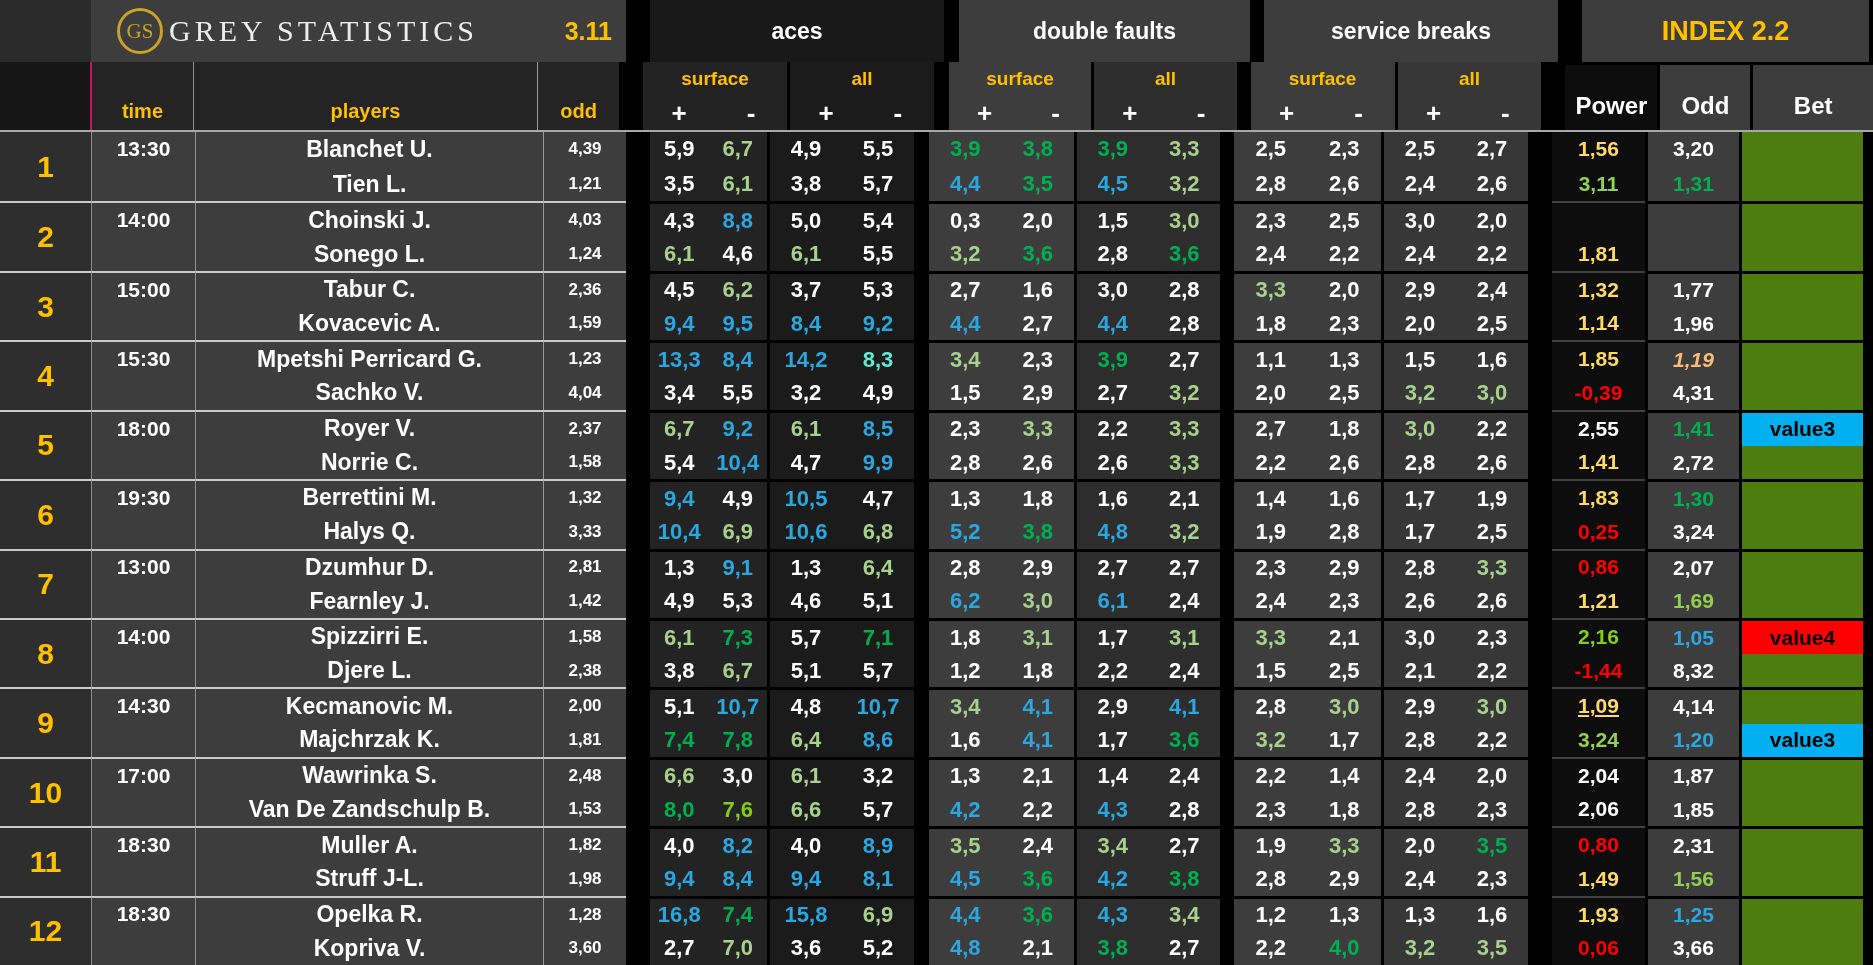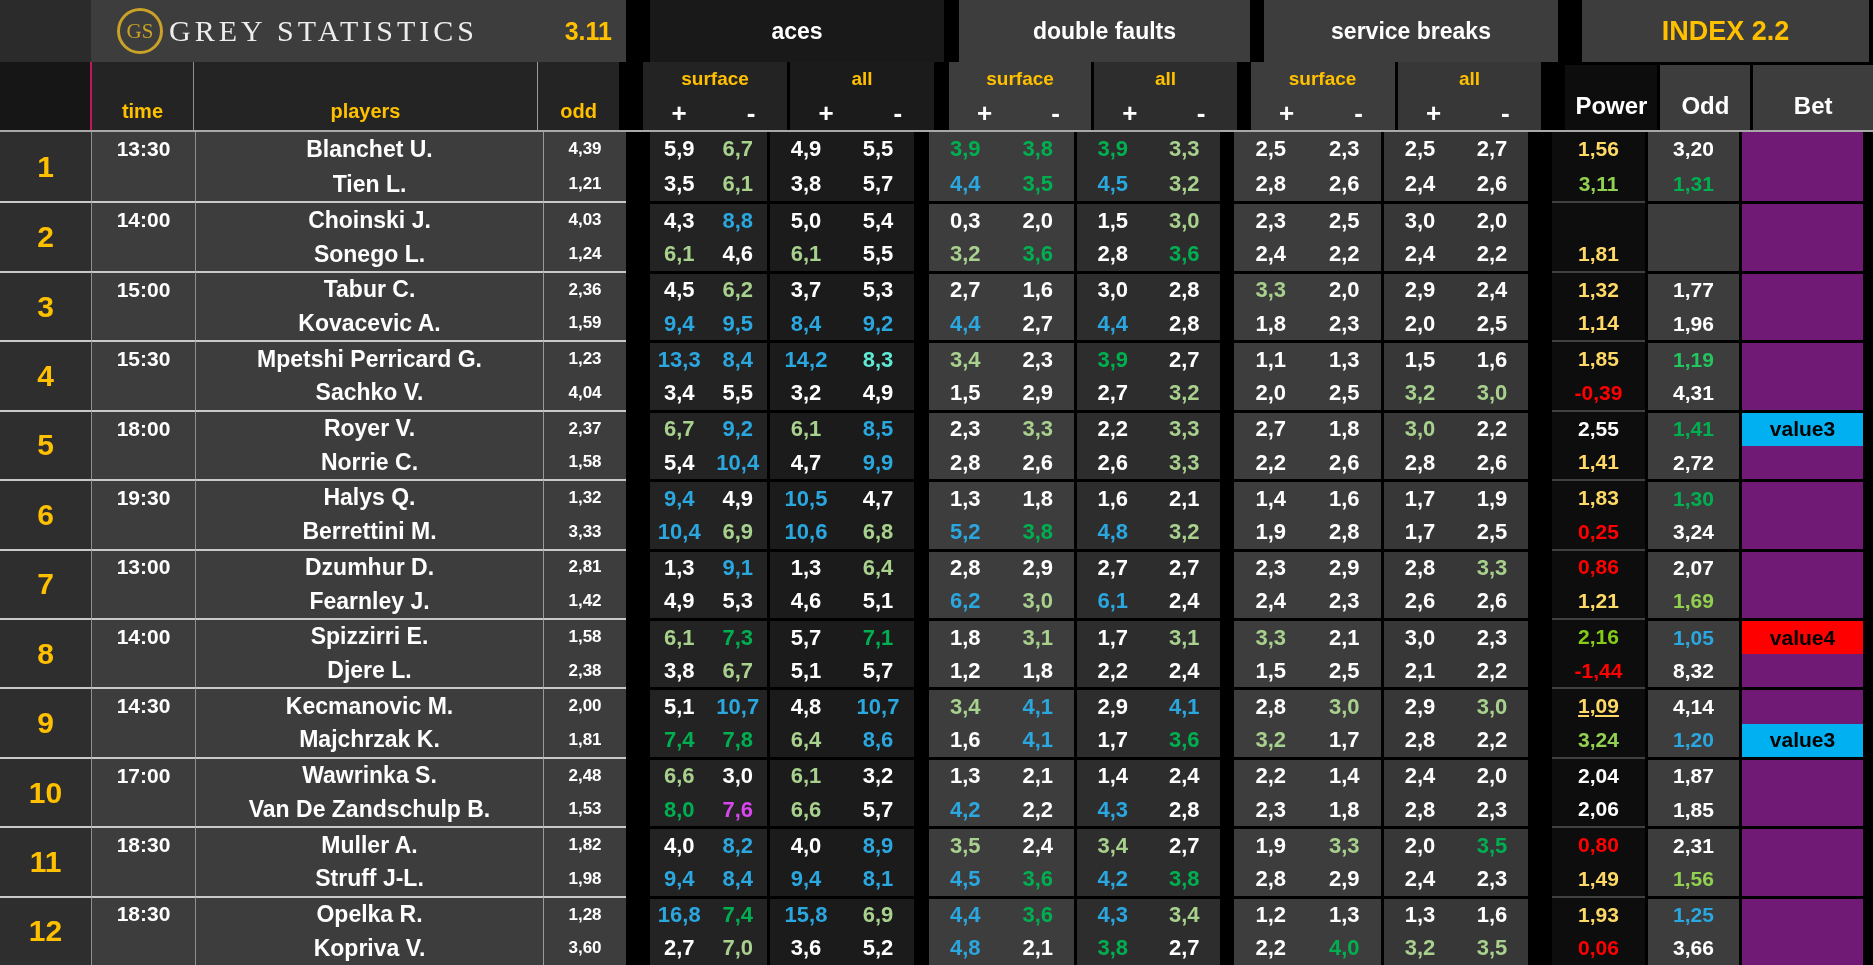--- a/index.html
+++ b/index.html
@@ -66,21 +66,21 @@
   .c-num{background:#2e2e2e;align-items:center;justify-content:center;display:flex;
          flex-direction:row;color:#ffc000;font-size:30px}
   .c-time{background:#3d3d3d;border-left:1px solid #8f8f8f;color:#fff;font-size:21px}
   .c-time .line{flex:0 0 50%}
   .c-players{background:#3d3d3d;border-left:1px solid #8f8f8f;color:#fff;font-size:23px}
   .c-odds{background:#3d3d3d;border-left:1px solid #9a9a9a;color:#fff;font-size:17px}
   .statbox{display:grid;grid-template-columns:1fr 1fr;grid-template-rows:1fr 1fr}
   .sv{display:flex;align-items:center;justify-content:center;font-size:22px;min-height:0}
   .c-power{background:#0d0d0d;font-size:21px}
   .c-odd2{background:#3d3d3d;border-left:3px solid #000;font-size:21px}
-  .c-bet{background:#701a75;border-left:3px solid #000}
+  .c-bet{background:#4d7c0f;border-left:3px solid #000}
   .badge{flex:1;align-self:stretch;display:flex;align-items:center;justify-content:center;
          color:#000;font-size:21px}
   .row + .row .c-num,.row + .row .c-time,.row + .row .c-players,.row + .row .c-odds{border-top:2px solid #c9c9c9}
   .row + .row .statbox{border-top:3px solid #000}
   .row + .row .c-power{border-top:2px solid #414141}
   .row + .row .c-odd2,.row + .row .c-bet{border-top:3px solid #000}
 </style>
 </head>
 <body>
 
@@ -409,21 +409,21 @@
           <div class="sv" style="color: rgb(255, 255, 255);">1,6</div>
           <div class="sv" style="color: rgb(169, 209, 142);">3,2</div>
           <div class="sv" style="color: rgb(169, 209, 142);">3,0</div>
         </div>
         <div class="gp24"></div>
         <div class="cell c-power w-power">
           <div class="line" style="color: rgb(255, 217, 102);">1,85</div>
           <div class="line" style="color: rgb(255, 0, 0);">-0,39</div>
         </div>
         <div class="cell c-odd2 w-odd2">
-          <div class="line" style="color: #22c55e;">1,19</div>
+          <div class="line" style="color: #fdba74; font-style: italic;">1,19</div>
           <div class="line" style="color: rgb(255, 255, 255);">4,31</div>
         </div>
         <div class="cell c-bet w-bet">
           <div class="line"></div>
           <div class="line"></div>
         </div>
       </div>
       <div class="row">
         <div class="cell c-num w-num">5</div>
         <div class="cell c-time w-time">
@@ -491,22 +491,22 @@
           </div>
           <div class="line"></div>
         </div>
       </div>
       <div class="row">
         <div class="cell c-num w-num">6</div>
         <div class="cell c-time w-time">
           <div class="line">19:30</div>
         </div>
         <div class="cell c-players w-players">
+          <div class="line">Berrettini M.</div>
           <div class="line">Halys Q.</div>
-          <div class="line">Berrettini M.</div>
         </div>
         <div class="cell c-odds w-odd">
           <div class="line">1,32</div>
           <div class="line">3,33</div>
         </div>
         <div class="gp24"></div>
         <div class="statbox box-aces-surf">
           <div class="sv" style="color: rgb(43, 167, 224);">9,4</div>
           <div class="sv" style="color: rgb(255, 255, 255);">4,9</div>
           <div class="sv" style="color: rgb(43, 167, 224);">10,4</div>
@@ -771,21 +771,21 @@
         </div>
         <div class="cell c-odds w-odd">
           <div class="line">2,48</div>
           <div class="line">1,53</div>
         </div>
         <div class="gp24"></div>
         <div class="statbox box-aces-surf">
           <div class="sv" style="color: rgb(169, 209, 142);">6,6</div>
           <div class="sv" style="color: rgb(255, 255, 255);">3,0</div>
           <div class="sv" style="color: rgb(0, 176, 80);">8,0</div>
-          <div class="sv" style="color: #d946ef;">7,6</div>
+          <div class="sv" style="color: #84cc16;">7,6</div>
         </div>
         <div class="statbox box-all box-aces-all">
           <div class="sv" style="color: rgb(169, 209, 142);">6,1</div>
           <div class="sv" style="color: rgb(255, 255, 255);">3,2</div>
           <div class="sv" style="color: rgb(169, 209, 142);">6,6</div>
           <div class="sv" style="color: rgb(255, 255, 255);">5,7</div>
         </div>
         <div class="gp15"></div>
         <div class="statbox box-df-surf">
           <div class="sv" style="color: rgb(255, 255, 255);">1,3</div>

